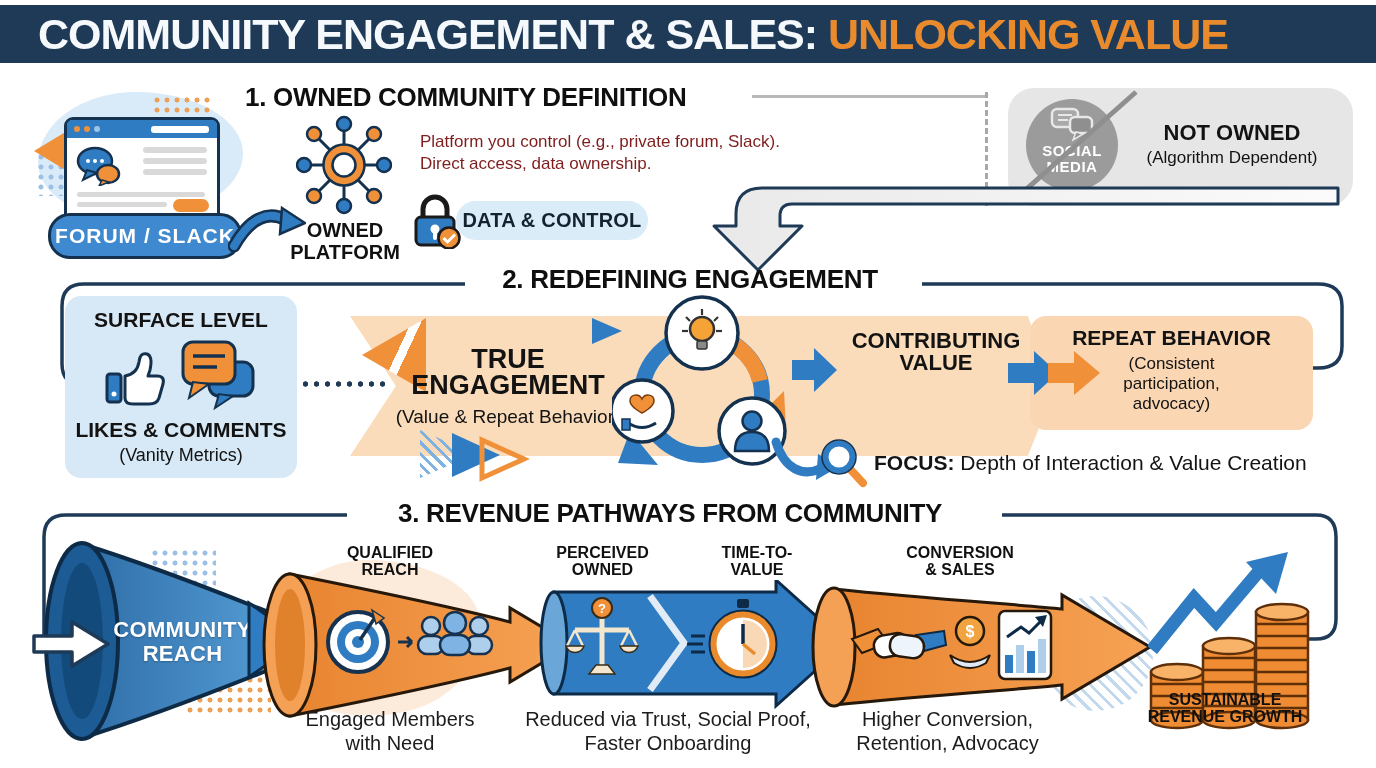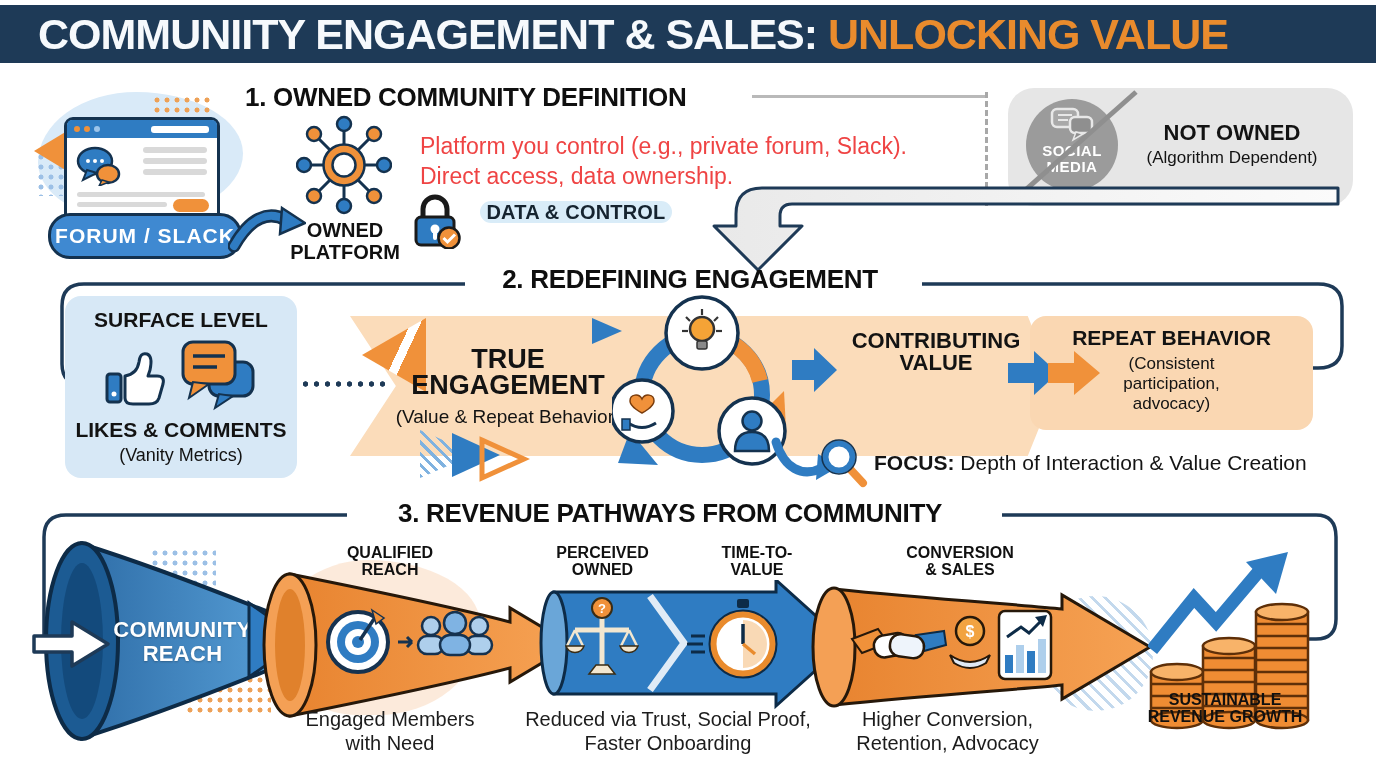--- a/index.html
+++ b/index.html
@@ -25,21 +25,21 @@
   .dots-o{background-image:radial-gradient(#eda157 2.2px,transparent 2.8px);background-size:10px 10px;}
   .dots-b{background-image:radial-gradient(#9cc0e6 2.2px,transparent 2.8px);background-size:10px 10px;}
   .browser{background:#fff;border:3px solid #14324f;border-radius:9px;}
   .browser .bar{position:absolute;left:0;top:0;right:0;height:18px;background:#2f7cc2;border-radius:5px 5px 0 0;}
   .dot{position:absolute;border-radius:50%;}
   .gline{position:absolute;background:#d9d9d9;border-radius:3px;}
   .pill{display:flex;align-items:center;justify-content:center;font-weight:800;}
   .forum-pill{background:#3f89d1;border:3.5px solid #14324f;border-radius:22px;color:#fff;font-size:21px;letter-spacing:1px;}
   .badge-pill{background:#d9ecf8;border-radius:20px;color:#15232f;font-size:20px;letter-spacing:.2px;}
   .h-label{font-weight:800;line-height:1.08;color:#111;}
-  .desc{font-size:23px;line-height:1.32;color:#ef4444;}
+  .desc{font-size:17px;line-height:1.32;color:#7f1d1d;}
   .dashed-v{border-left:3px dashed #a8a8a8;}
   .gray-box{background:#e6e6e6;border-radius:26px;}
   .gray-circle{background:#9b9b9b;border-radius:50%;}
   .sm-label{color:#fff;font-weight:800;font-size:15px;line-height:1.05;letter-spacing:.5px;}
 
   
   .lightblue-box{background:#d7e8f6;border-radius:16px;}
   .dotted-line{background-image:radial-gradient(circle,#1e3a57 2.4px,transparent 3px);background-size:11px 6px;background-repeat:repeat-x;height:6px;}
   .banner{background:#fbdcba;clip-path:polygon(0 0,96% 0,100% 50%,96% 100%,0 100%,6.5% 50%);}
   .tri-left-orange{clip-path:polygon(100% 0,0 50%,100% 100%);
@@ -145,21 +145,21 @@
   <div class="abs" style="left:410px;top:193px;">
     <svg width="52" height="56" viewBox="0 0 52 56">
       <path d="M 13 26 V 16 a 12 12 0 0 1 24 0 V 26" stroke="#1a1a1a" stroke-width="5" fill="none"></path>
       <rect x="6" y="24" width="38" height="28" rx="5" fill="#2f7cc2" stroke="#1a1a1a" stroke-width="3"></rect>
       <circle cx="25" cy="36" r="4.5" fill="#fff"></circle>
         <rect x="23" y="38" width="4" height="9" rx="2" fill="#fff"></rect>
       <circle cx="39" cy="45" r="10.5" fill="#f0913a" stroke="#1a1a1a" stroke-width="2.5"></circle>
       <path d="M 33.5 45 l 4 4 l 7.5 -7.5" stroke="#fff" stroke-width="3" fill="none"></path>
     </svg>
   </div>
-  <div class="abs pill badge-pill" style="left:480px;top:201px;width:192px;height:22px;">DATA &amp; CONTROL</div>
+  <div class="abs pill badge-pill" style="left:456px;top:201px;width:192px;height:39px;">DATA &amp; CONTROL</div>
 
   <div class="abs dashed-v" style="left:985px;top:92px;height:114px;"></div>
 
   <div class="abs gray-box" style="left:1008px;top:88px;width:345px;height:118px;"></div>
   <div class="abs gray-circle" style="left:1026px;top:99px;width:92px;height:92px;">
     <div class="abs" style="left:24px;top:8px;">
       <svg width="46" height="36" viewBox="0 0 46 36">
         <rect x="2" y="2" width="26" height="18" rx="5" fill="#a9a9a9" stroke="#e8e8e8" stroke-width="2.5"></rect>
         <line x1="8" y1="8" x2="22" y2="8" stroke="#e8e8e8" stroke-width="2"></line>
         <line x1="8" y1="13" x2="18" y2="13" stroke="#e8e8e8" stroke-width="2"></line>

